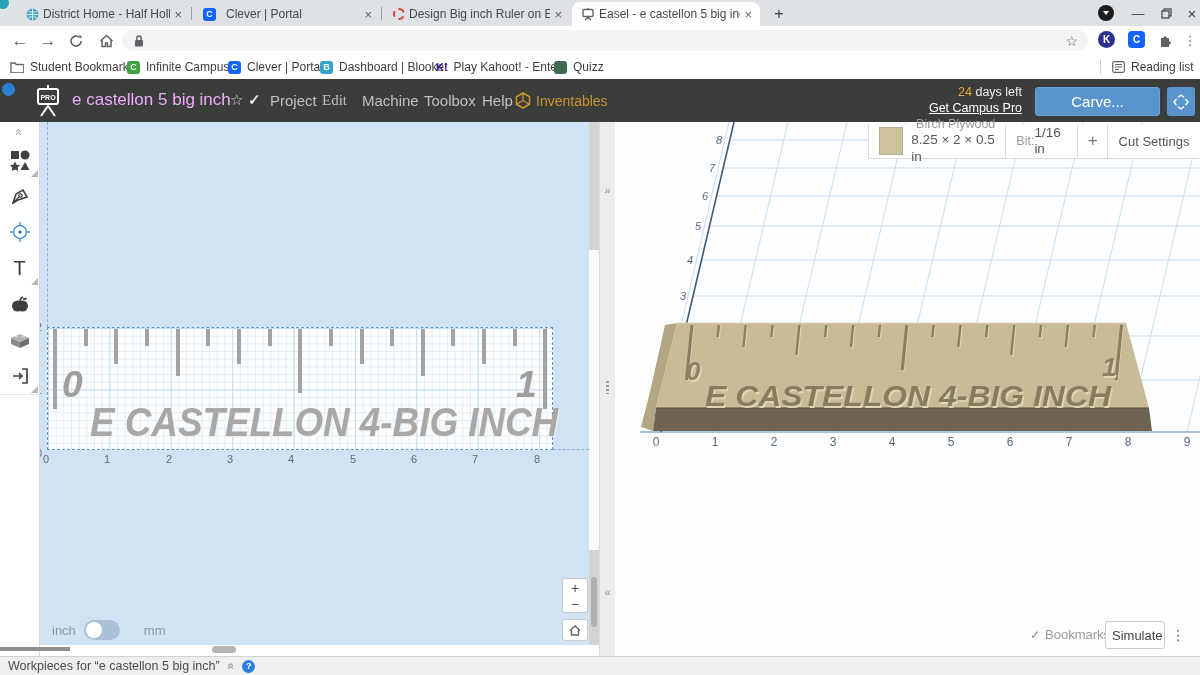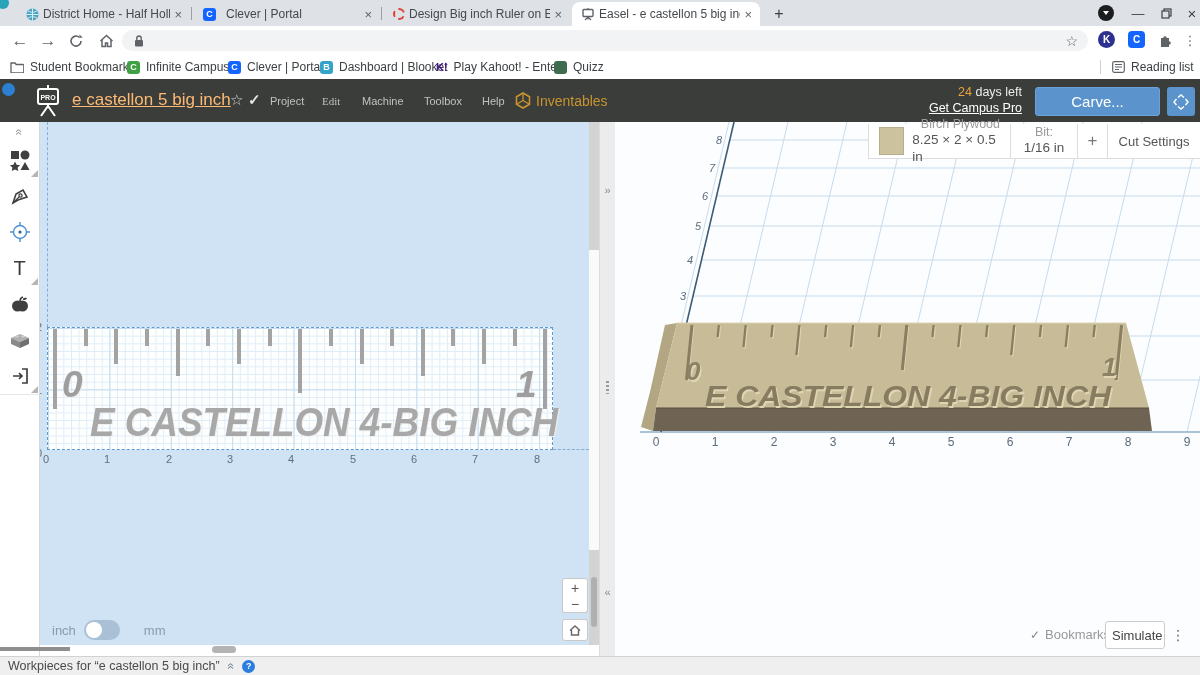--- a/index.html
+++ b/index.html
@@ -20,21 +20,21 @@
   .navic{top:4px;width:24px;height:21px;color:#5f6368;font-size:17px;}
   #urlfield{left:122px;top:4px;width:966px;height:21px;background:#f1f3f4;border-radius:11px;
             display:flex;align-items:center;font-size:12.5px;color:#202124;}
   
   #bookmarksbar{left:0;top:55px;width:1200px;height:24px;background:#fff;border-bottom:1px solid #ececec;}
   .bm{top:3px;height:18px;display:flex;align-items:center;font-size:12px;color:#3c4043;}
   .badge{width:13px;height:13px;border-radius:3px;color:#fff;font-size:9px;font-weight:bold;
          display:inline-flex;align-items:center;justify-content:center;margin-right:6px;}
   
   #easelbar{left:0;top:79px;width:1200px;height:43px;background:#3a3d3a;}
-  .emenu{top:0;height:43px;display:flex;align-items:center;color:#c0c2c0;font-size:11px;cursor:pointer;}
+  .emenu{top:0;height:43px;display:flex;align-items:center;color:#c0c2c0;font-size:15px;cursor:pointer;}
   
   #sidebar{left:0;top:122px;width:40px;height:534px;background:#fff;border-right:1px solid #d8d8d8;box-sizing:border-box;}
   .sbtn{left:0;width:39px;height:36px;border-bottom:1px solid #e7e7e7;display:flex;align-items:center;justify-content:center;background:#fff;cursor:pointer;position:absolute;}
   .fold{position:absolute;right:1px;bottom:1px;width:0;height:0;border-style:solid;border-width:0 0 7px 7px;border-color:transparent transparent #b5b5b5 transparent;}
   
   #canvas2d{left:40px;top:122px;width:549px;height:523px;background:#cfe3f5;overflow:hidden;}
   #workpiece{left:7px;top:205px;width:506px;height:123px;background:#fdfefe;
      border:1px dashed #5b9bd5;box-sizing:border-box;
      background-image:
        linear-gradient(to right,#c6ddf0 1px,transparent 1px),
@@ -203,21 +203,21 @@
 
   <div id="easelbar" class="abs">
     <div class="abs" style="left:2px;top:4px;width:13px;height:13px;border-radius:50%;background:#2d7fd3;"></div>
     <div class="abs ic" style="left:30px;top:5px;width:36px;height:34px;">
       <svg width="34" height="33" viewBox="0 0 34 33">
         <rect x="7" y="4" width="20" height="15" rx="2" fill="none" stroke="#fff" stroke-width="2"></rect>
         <text x="17" y="14.5" text-anchor="middle" font-size="7" font-weight="bold" fill="#fff" font-family="Liberation Sans,sans-serif">PRO</text>
         <path d="M17 0v4M17 19v4M10 31l7-10 7 10" stroke="#fff" stroke-width="2" fill="none"></path>
       </svg>
     </div>
-    <div class="abs" style="left:72px;top:11px;color:#fdba74;font-size:17px;white-space:nowrap;text-decoration:underline;">e castellon 5 big inch</div>
+    <div class="abs" style="left:72px;top:11px;color:#f0abfc;font-size:17px;white-space:nowrap;">e castellon 5 big inch</div>
     <div class="abs" style="left:230px;top:12px;color:#cfcfcf;font-size:15px;">☆</div>
     <div class="abs" style="left:248px;top:12px;color:#e7e7e7;font-size:15px;font-weight:bold;">✓</div>
     <div class="emenu abs" style="left:270px;">Project</div>
     <div class="emenu abs" style="left:322px;font-family:Liberation Serif, serif;">Edit</div>
     <div class="emenu abs" style="left:362px;">Machine</div>
     <div class="emenu abs" style="left:424px;">Toolbox</div>
     <div class="emenu abs" style="left:482px;">Help</div>
     <div class="abs ic" style="left:515px;top:13px;">
       <svg width="16" height="17" viewBox="0 0 16 17">
           <path d="M8 1l6.5 3.75v7.5L8 16l-6.5-3.75v-7.5z" fill="none" stroke="#c9942f" stroke-width="1.6"></path>
@@ -474,21 +474,21 @@
   </div>
 
   <div id="matbar" class="abs">
     <div class="matsec">
       <span style="width: 26px; height: 26px; border: 1px solid rgb(185, 174, 140); margin-right: 8px; background: rgb(205, 194, 158);"></span>
       <span style="display:flex;flex-direction:column;line-height:1.2;">
         <span style="font-size:12.5px;color:#9a9a9a;text-align:right;">Birch Plywood</span>
         <span style="font-size:13.5px;color:#555;">8.25 × 2 × 0.5 in</span>
       </span>
     </div>
-    <div class="matsec" style="flex-direction:column;line-height:1.2;min-width:46px;">
+    <div class="matsec" style="flex-direction:row;line-height:1.2;min-width:46px;">
       <span style="font-size:12.5px;color:#9a9a9a;">Bit:</span>
       <span style="font-size:13.5px;color:#555;">1/16 in</span>
     </div>
     <div class="matsec" style="min-width:8px;font-size:17px;color:#777;">+</div>
     <div class="matsec" style="min-width:72px;font-size:13px;color:#555;">Cut Settings</div>
   </div>
 
   <div class="abs" style="left:1030px;top:627px;display:flex;align-items:center;">
     <span style="color:#8a8a8a;font-size:12px;margin-right:5px;">✓</span>
     <span style="color:#999;font-size:13px;">Bookmarks</span>

